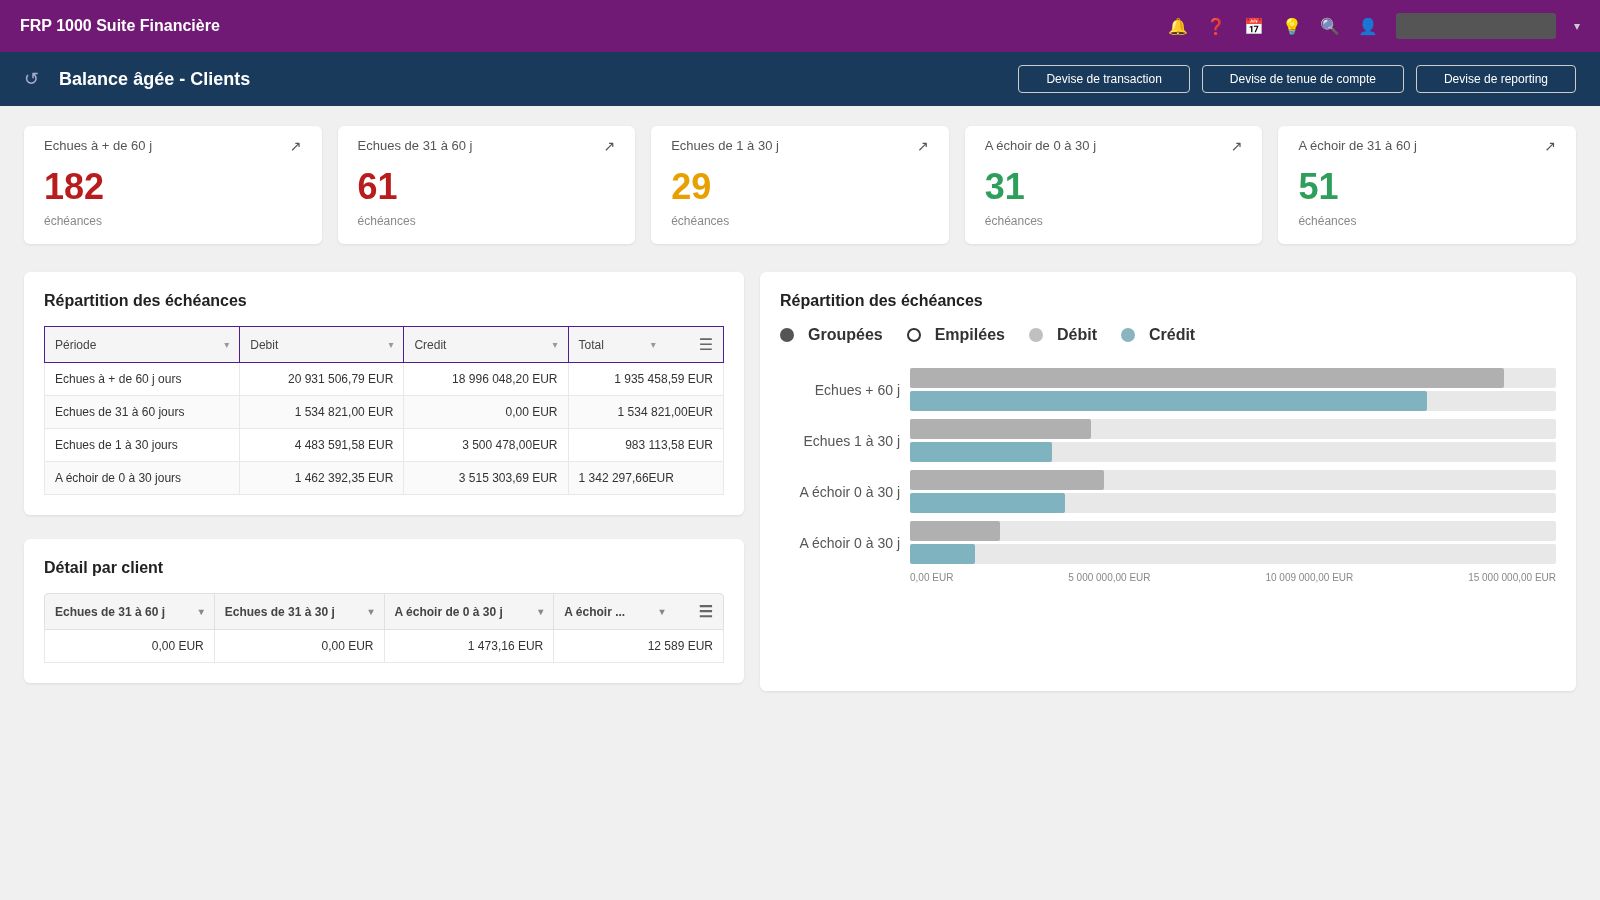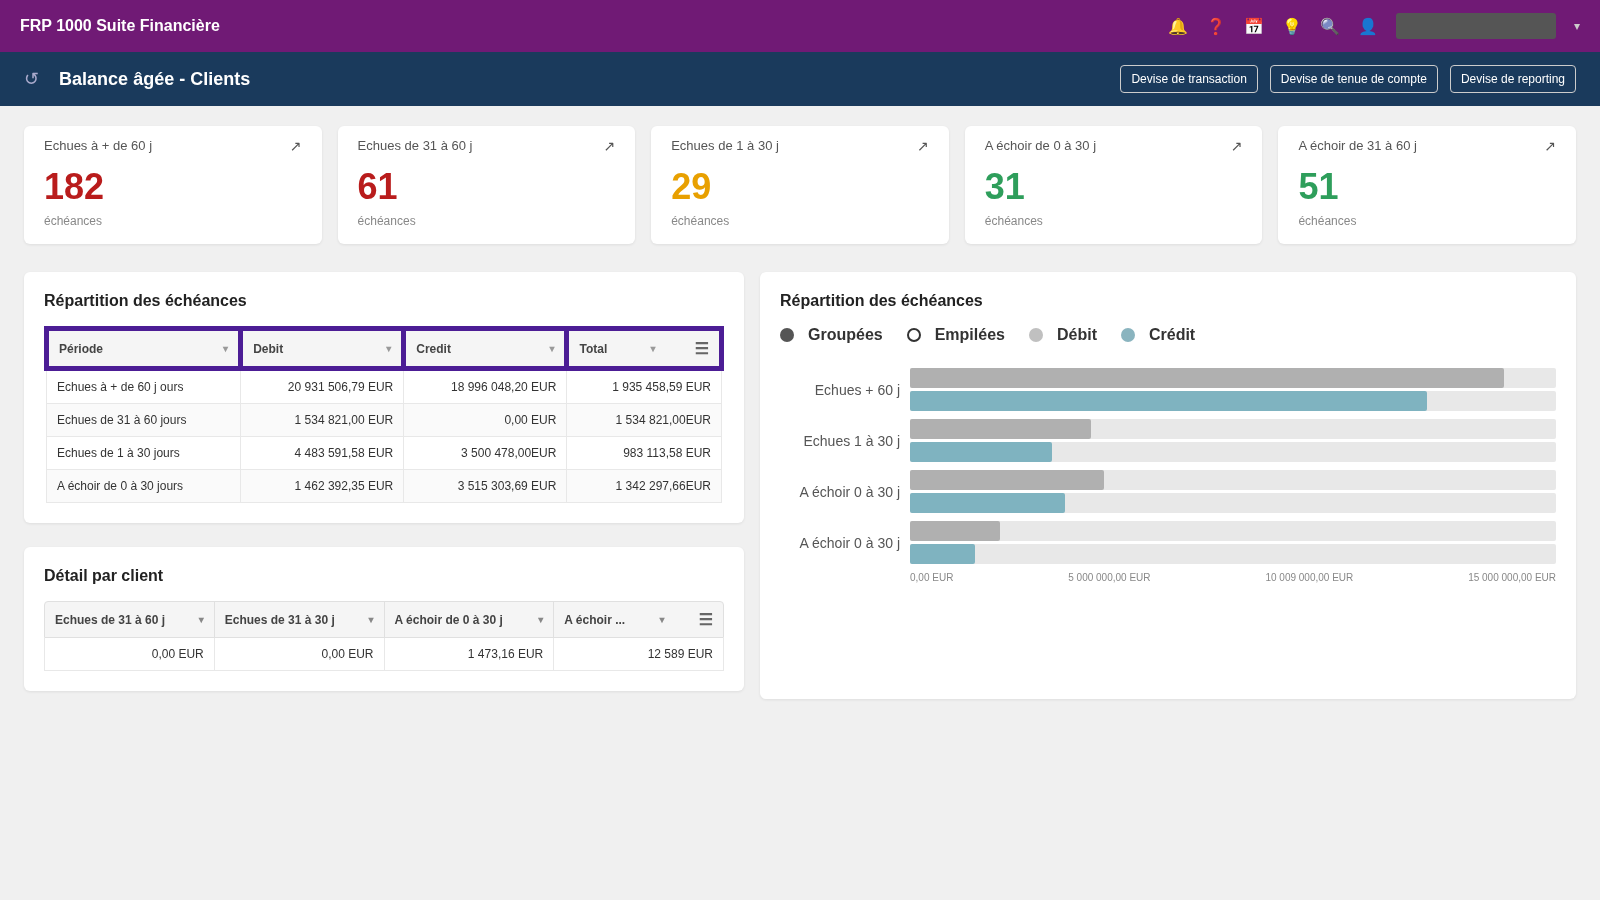--- a/index.html
+++ b/index.html
@@ -37,21 +37,21 @@
       align-items: center;
       padding: 0 24px;
       color: #fff;
       gap: 12px;
     }
     .subheader-title { font-size: 18px; font-weight: 600; flex: 1; }
     .subheader-btn {
       background: transparent;
       border: 1.5px solid #ccc;
       color: #fff;
-      padding: 6px 10px;
+      padding: 6px 27px;
       border-radius: 4px;
       cursor: pointer;
       font-size: 12px;
     }
     .refresh-icon { color: #aac; font-size: 18px; cursor: pointer; margin-right: 8px; }
 
     
     .main { padding: 20px 24px; background: #f0f0f0; min-height: calc(900px - 106px); }
 
     
@@ -85,25 +85,25 @@
       padding: 20px;
       box-shadow: 0 1px 3px rgba(0,0,0,0.08);
       margin-top: 8px;
     }
     .panel-title { font-size: 16px; font-weight: 700; margin-bottom: 16px; color: #222; }
 
     
     .data-table { width: 100%; border-collapse: collapse; }
     .data-table th {
       background: #f5f5f5;
-      border: 5px solid #4c1d95;
+      border: 1px solid #4c1d95;
       padding: 8px 10px;
       text-align: left;
       font-size: 12px;
-      font-weight: 700;
+      font-weight: 400;
       color: #444;
       white-space: nowrap;
     }
     .data-table th .th-inner { display: flex; align-items: center; justify-content: space-between; }
     .data-table td {
       border: 1px solid #e8e8e8;
       padding: 9px 10px;
       font-size: 12px;
       color: #333;
     }
@@ -269,21 +269,21 @@
               <tr>
       <td>Echues de 1 à 30 jours</td>
       <td style="text-align:right">4 483 591,58 EUR</td>
       <td style="text-align:right">3 500 478,00EUR</td>
       <td style="text-align:right">983 113,58 EUR</td>
     </tr>
               <tr>
       <td>A échoir de 0 à 30 jours</td>
       <td style="text-align:right">1 462 392,35 EUR</td>
       <td style="text-align:right">3 515 303,69 EUR</td>
-      <td style="text-align:right">1 342 297,66EUR</td>
+      <td style="">1 342 297,66EUR</td>
     </tr>
             </tbody>
         </table>
       </div>
 
       <div class="panel">
         <div class="panel-title">Détail par client</div>
         <div class="bottom-table-headers">
           <div class="bottom-th">
             <span>Echues de 31 à  60 j</span>

